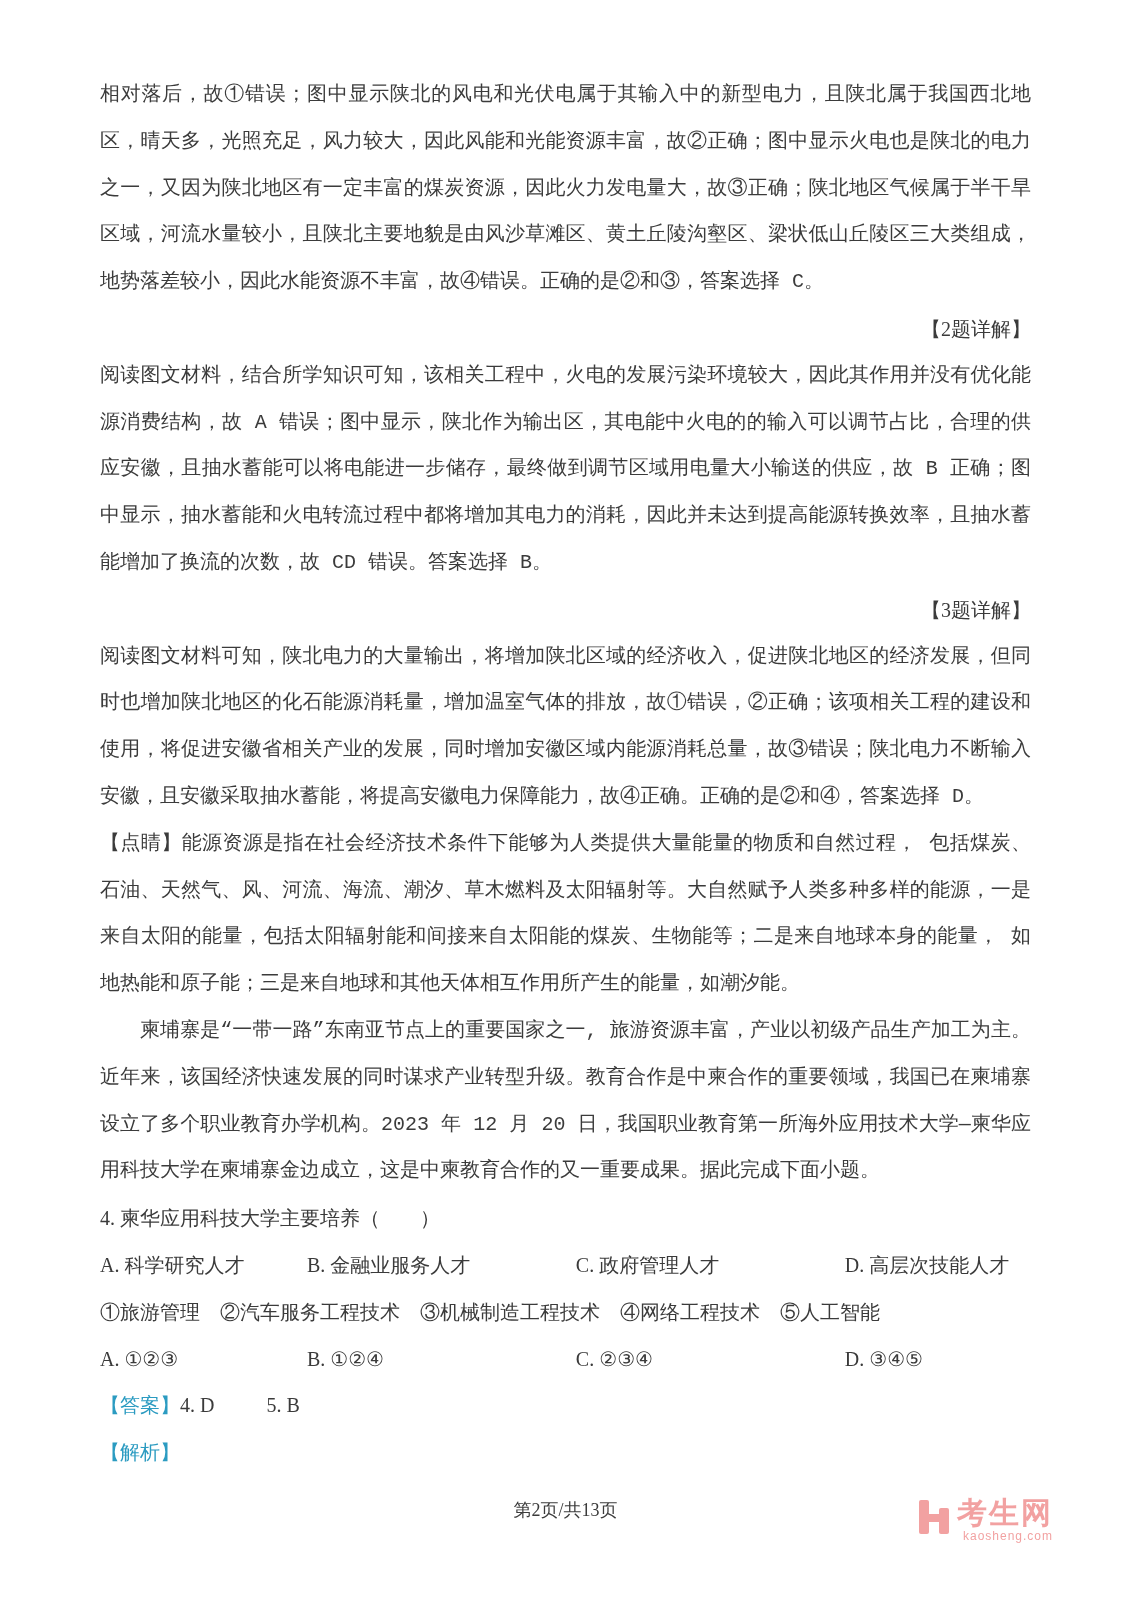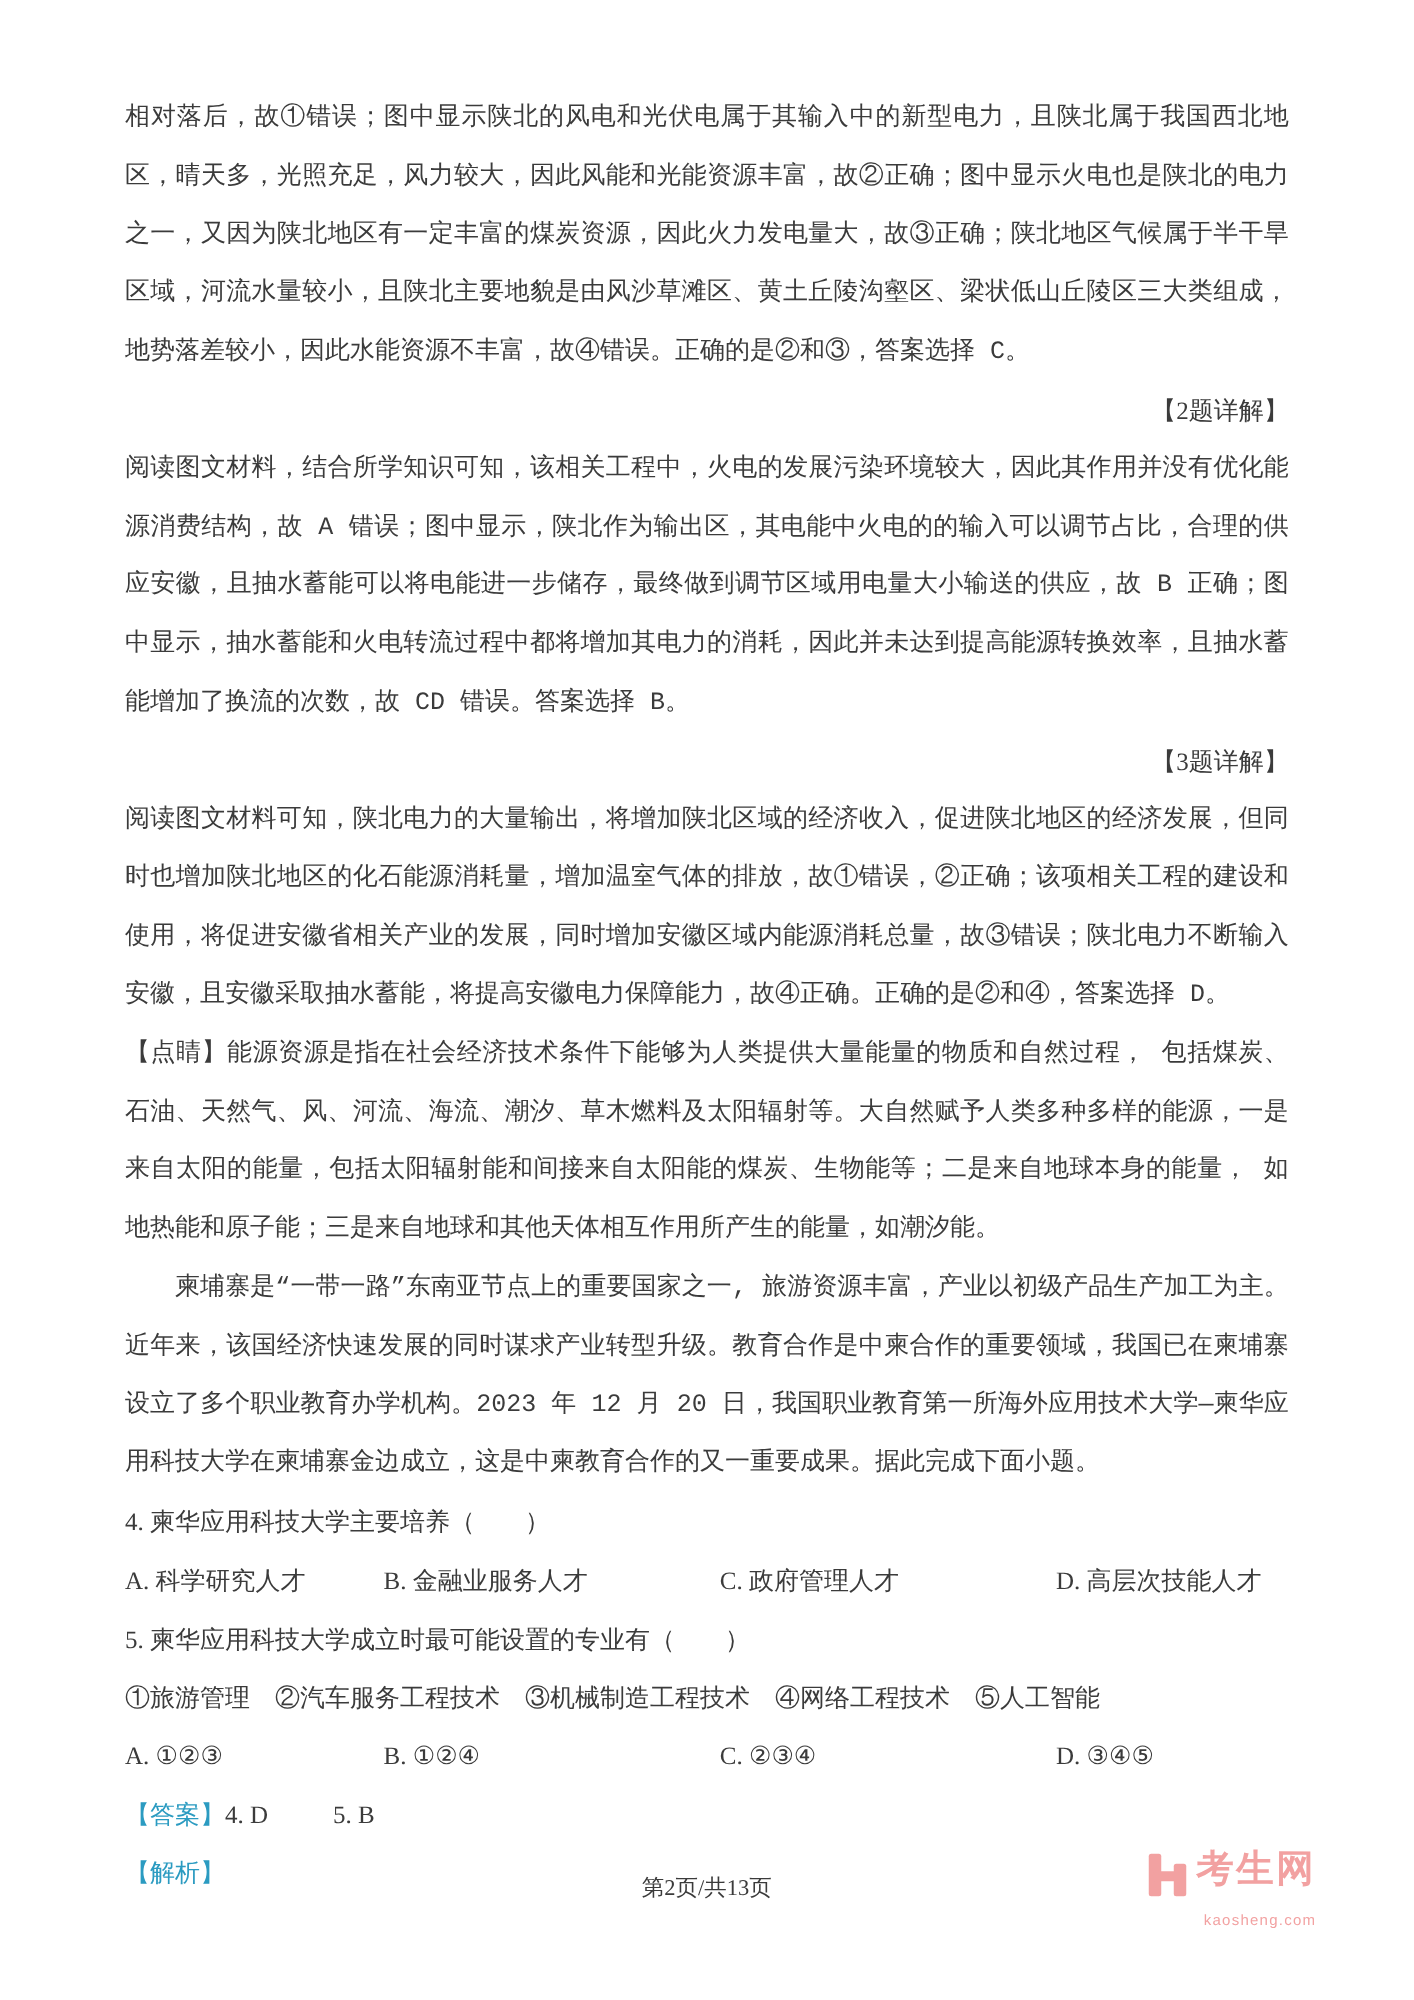--- a/index.html
+++ b/index.html
@@ -99,21 +99,21 @@
     font-weight:bold;
     color:var(--wm);
     font-family:"Liberation Sans","DejaVu Sans",sans-serif;
     letter-spacing:2px;
   }
   .wm-domain{
     font-size:12px;
     color:var(--wm);
     font-family:"Liberation Sans","DejaVu Sans",sans-serif;
     letter-spacing:1px;
-    margin-top:19px;
+    margin-top:2px;
     align-self:flex-end;
   }
 </style>
 </head>
 <body>
 
 <div class="page">
 
   <p class="para">相对落后，故①错误；图中显示陕北的风电和光伏电属于其输入中的新型电力，且陕北属于我国西北地区，晴天多，光照充足，风力较大，因此风能和光能资源丰富，故②正确；图中显示火电也是陕北的电力之一，又因为陕北地区有一定丰富的煤炭资源，因此火力发电量大，故③正确；陕北地区气候属于半干旱区域，河流水量较小，且陕北主要地貌是由风沙草滩区、黄土丘陵沟壑区、梁状低山丘陵区三大类组成，地势落差较小，因此水能资源不丰富，故④错误。正确的是②和③，答案选择 C。</p>
 
@@ -131,21 +131,20 @@
 
   <p class="stem">4. 柬华应用科技大学主要培养（　　）</p>
 
   <div class="options-row">
     <span>A. 科学研究人才</span>
     <span>B. 金融业服务人才</span>
     <span>C. 政府管理人才</span>
     <span>D. 高层次技能人才</span>
   </div>
 
-  <p class="stem">5. 柬华应用科技大学成立时最可能设置的专业有（　　）</p>
 
   <p class="stem">①旅游管理　②汽车服务工程技术　③机械制造工程技术　④网络工程技术　⑤人工智能</p>
 
   <div class="options-row">
     <span>A. ①②③</span>
     <span>B. ①②④</span>
     <span>C. ②③④</span>
     <span>D. ③④⑤</span>
   </div>
 

